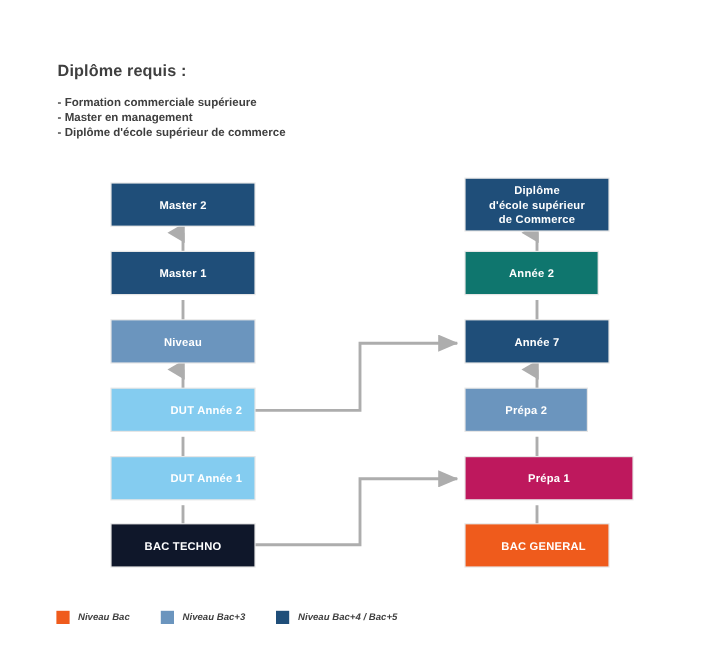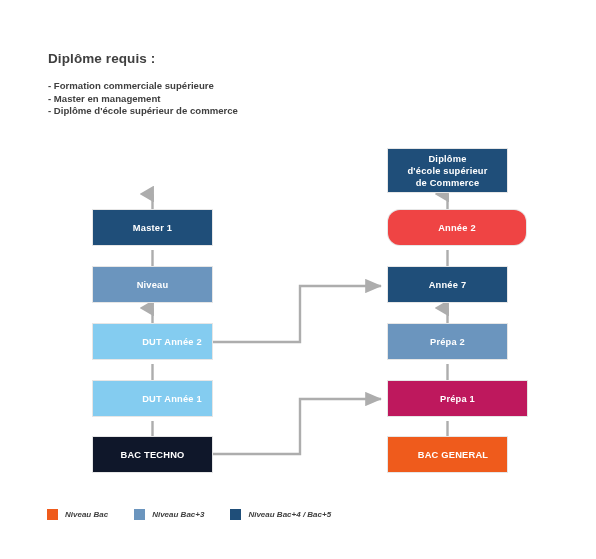--- a/index.html
+++ b/index.html
@@ -125,20 +125,23 @@
     <line x1="447.5" y1="256" x2="447.5" y2="239" stroke="#adadad" stroke-width="2.4"></line>
     <line x1="447.5" y1="313" x2="447.5" y2="297" stroke="#adadad" stroke-width="2.4" marker-end="url(#arrow-up)"></line>
     <line x1="447.5" y1="370" x2="447.5" y2="353" stroke="#adadad" stroke-width="2.4"></line>
     <line x1="447.5" y1="426" x2="447.5" y2="410" stroke="#adadad" stroke-width="2.4"></line>
 
     <path d="M212 331 L300 331 L300 275 L381 275" fill="none" stroke="#adadad" stroke-width="2.4" marker-end="url(#arrow-right)"></path>
 
     <path d="M212 443 L300 443 L300 388 L381 388" fill="none" stroke="#adadad" stroke-width="2.4" marker-end="url(#arrow-right)"></path>
   </svg>
 
+  <div class="node" style="left:93px;  top:142px; width:119px; height:35px; background:#1f4e79;">
+    <span class="node-label">Master 2</span>
+  </div>
   <div class="node" style="left:93px;  top:199px; width:119px; height:35px; background:#1f4e79;">
     <span class="node-label">Master 1</span>
   </div>
   <div class="node" style="left:93px;  top:256px; width:119px; height:35px; background:#6b95be;">
     <span class="node-label">Niveau</span>
   </div>
   <div class="node" style="left:93px;  top:313px; width:119px; height:35px; background:#84ccf0;padding-left:39px;">
     <span class="node-label">DUT Année 2</span>
   </div>
   <div class="node" style="left:93px;  top:370px; width:119px; height:35px; background:#84ccf0;padding-left:39px;">
@@ -146,27 +149,27 @@
   </div>
   <div class="node" style="left:93px;  top:426px; width:119px; height:35px; background:#0f172a;">
     <span class="node-label">BAC TECHNO</span>
   </div>
 
   <div class="node" style="left:388px; top:138px; width:119px; height:43px; background:#1f4e79;">
     <span class="node-label" style="white-space:pre-line;">Diplôme
 d'école supérieur
 de Commerce</span>
   </div>
-  <div class="node" style="left:388px; top:199px; width:138px; height:35px; background:#ef4444;border-radius:12px;">
+  <div class="node" style="left:388px; top:199px; width:110px; height:35px; background:#0f766e;">
     <span class="node-label">Année 2</span>
   </div>
   <div class="node" style="left:388px; top:256px; width:119px; height:35px; background:#1f4e79;">
     <span class="node-label">Année 7</span>
   </div>
-  <div class="node" style="left:388px; top:313px; width:119px; height:35px; background:#6b95be;">
+  <div class="node" style="left:388px; top:313px; width:101px; height:35px; background:#6b95be;">
     <span class="node-label">Prépa 2</span>
   </div>
   <div class="node" style="left:388px; top:370px; width:139px; height:35px; background:#be185d;">
     <span class="node-label">Prépa 1</span>
   </div>
   <div class="node" style="left:388px; top:426px; width:119px; height:35px; background:#ef5b1c;padding-left:11px;">
     <span class="node-label">BAC GENERAL</span>
   </div>
 
   <div id="legend">

